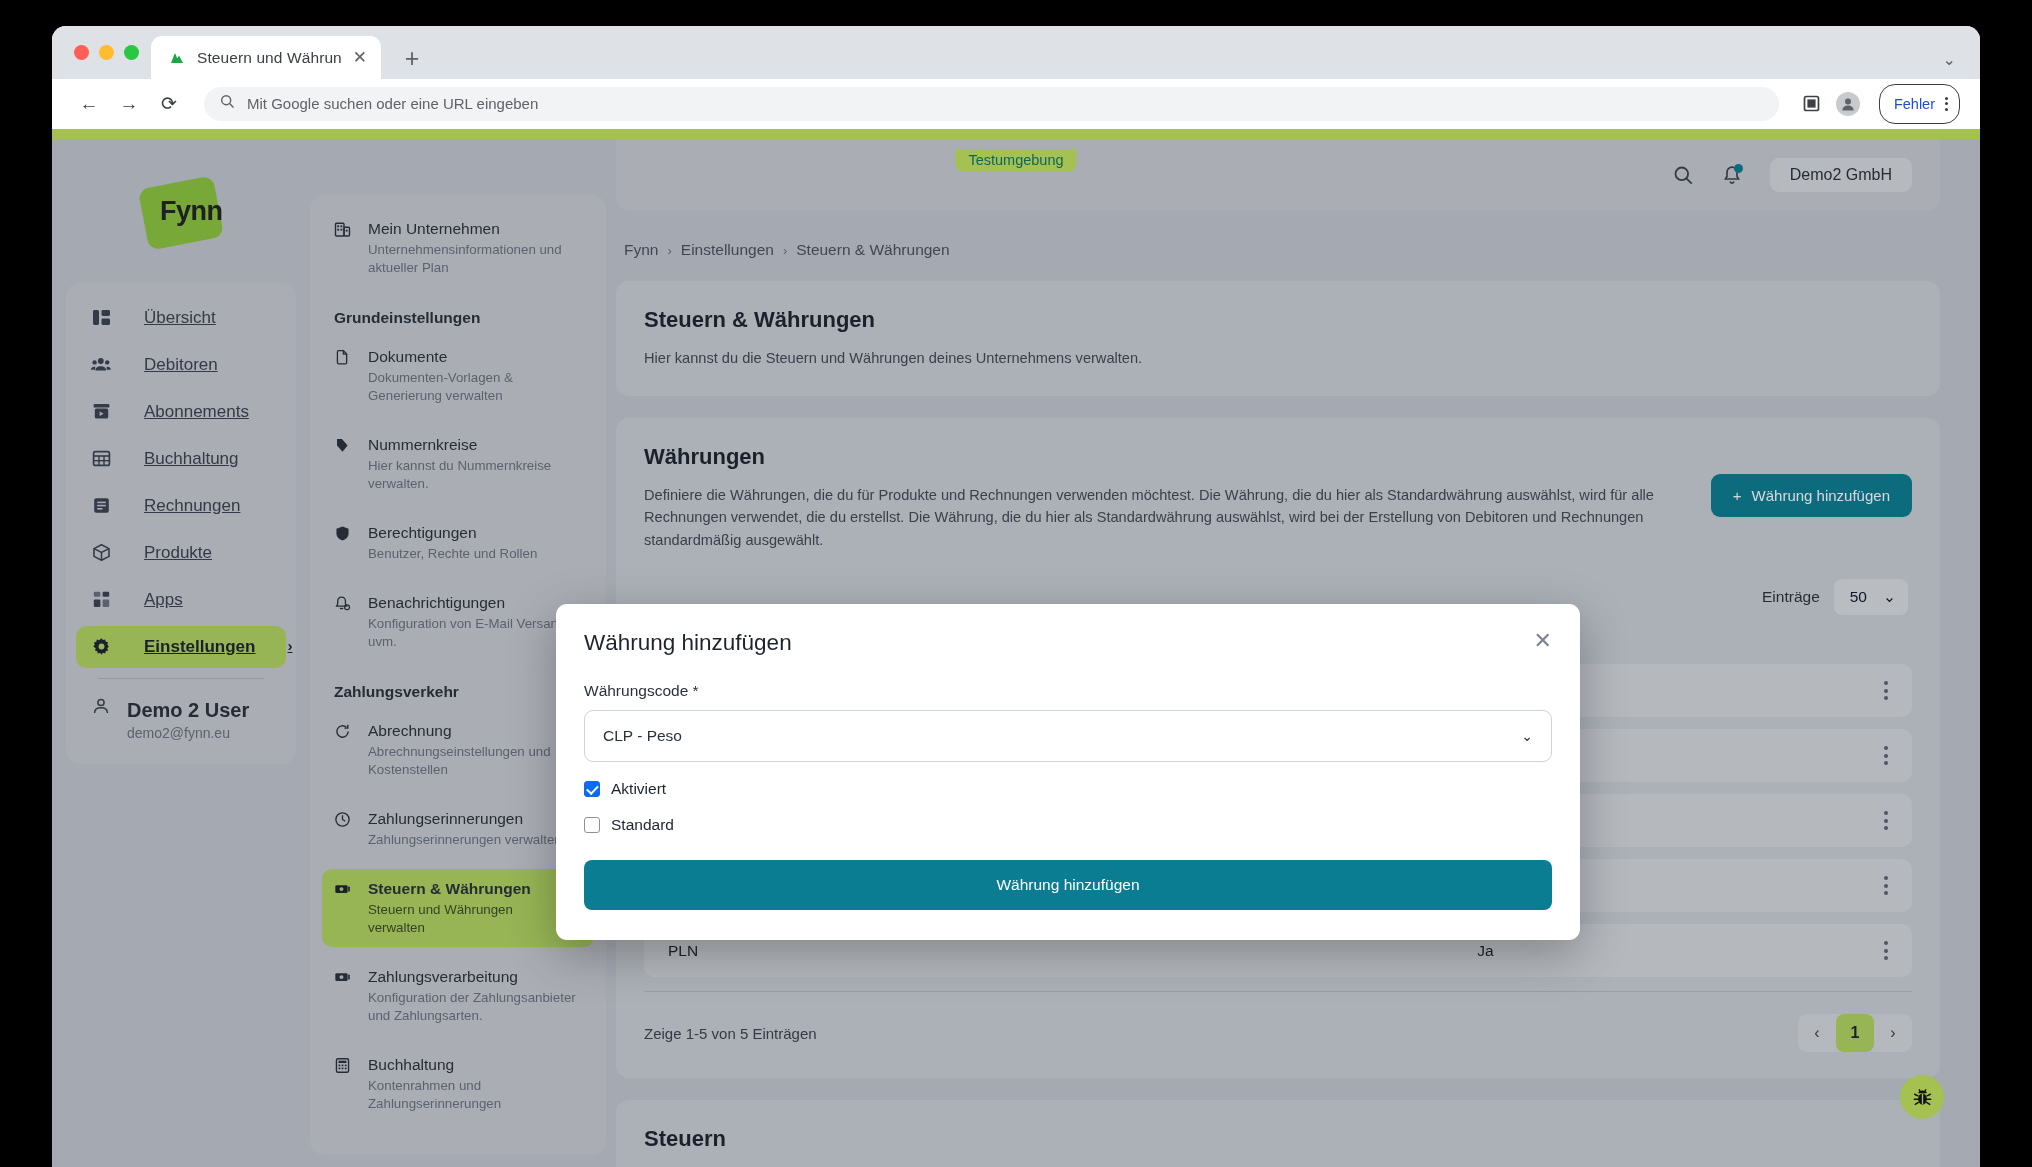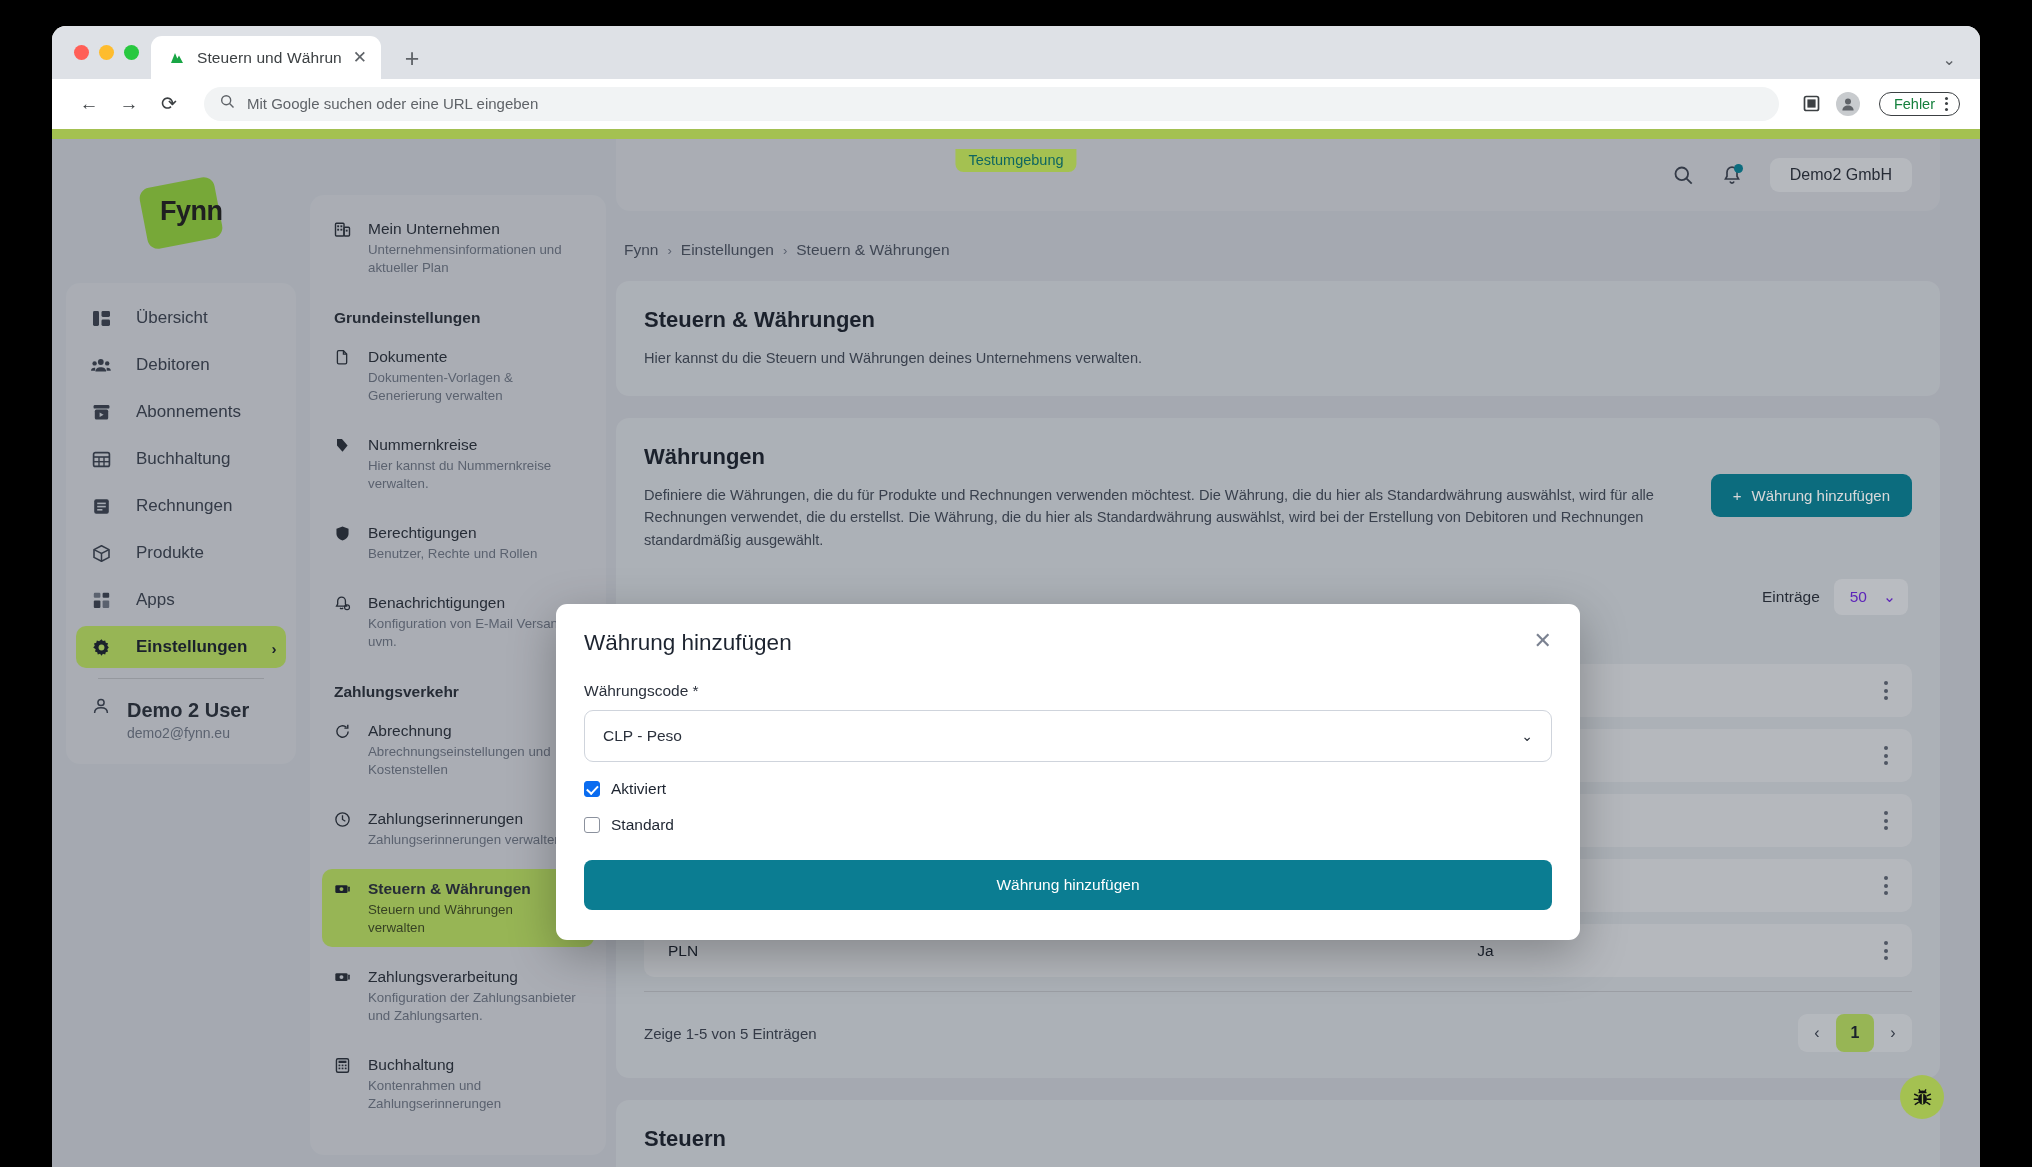--- a/index.html
+++ b/index.html
@@ -66,22 +66,22 @@
     margin-right: 12px;
   }
   .omnibox .ph { color: #5f6368; font-size: 15px; }
   .tb-icon { width: 30px; height: 30px; display:flex; align-items:center; justify-content:center; color:#3c4043;}
   .profile-circle {
     width: 24px; height: 24px; border-radius: 50%; background: #c8cbce;
     display:flex; align-items:center; justify-content:center;
   }
   .errpill {
     display: flex; align-items: center; gap: 10px;
-    border: 1.4px solid #3c4043; border-radius: 16px; height: 24px;
-    padding: 0 11px 0 14px; margin-left: 10px; font-size: 14.5px; color: #15803d;
+    border: 1.4px solid #3c4043; border-radius: 16px; height: 40px;
+    padding: 0 11px 0 14px; margin-left: 10px; font-size: 14.5px; color: #1d4ed8;
   }
   .kebab { display:flex; flex-direction:column; gap:2.5px; align-items:center;}
   .kebab i { width:3px; height:3px; background:#3c4043; border-radius:50%; display:block;}
 
   
   .app {
     position: relative; width: 1928px; height: 1038px;
     background: #c3c7cf;
     overflow: hidden;
   }
@@ -109,23 +109,23 @@
   }
   .logo span {
     transform: rotate(11deg); font-size: 27px; font-weight: bold; color: #222;
     position: relative; left: 10px; letter-spacing: -0.5px;
   }
   .navcard {
     background: rgba(255,255,255,0.10); border-radius: 14px; padding: 14px 10px 16px;
     margin-top: 14px;
   }
   .navitem {
-    display: flex; align-items: flex-end; gap: 24px;
+    display: flex; align-items: flex-start; gap: 32px;
     padding: 11px 14px; border-radius: 10px; margin-bottom: 5px;
-    color: #3b4250; font-size: 17px; position: relative;
+    color: #3b4250; font-size: 17px; position: relative; text-decoration: underline;
   }
   .navitem.active { background: #b2d561; color: #1d2430; font-weight: bold; }
   .navitem .chev { margin-left: auto; font-size: 15px; font-weight: bold; }
   .navicon { width: 22px; flex: 0 0 22px; display: flex; align-items: center; justify-content: center; }
   .navdivider { height: 1px; background: rgba(0,0,0,0.12); margin: 10px 22px; }
   .userrow { display: flex; align-items: flex-start; gap: 15px; padding: 8px 14px 6px; }
   .username { font-size: 20px; color: #2b313c; font-weight: bold; line-height: 1.35; }
   .usermail { font-size: 14px; color: #6a7180; }
 
   
@@ -188,21 +188,21 @@
   .btn-primary {
     background: #0b7d92; color: #fff; border: none; border-radius: 9px;
     padding: 13px 22px; font-size: 15px; display: inline-flex; align-items: center; gap: 10px;
     white-space: nowrap; flex: 0 0 auto; margin-top: 30px;
   }
 
   .tabletools { display: flex; align-items: center; justify-content: flex-end; gap: 14px; padding: 28px 4px 14px; }
   .tabletools .lbl { font-size: 15.5px; color: #2b313c; }
   .pagesel {
     background: rgba(255,255,255,0.30); border-radius: 8px; padding: 9px 12px 9px 16px;
-    font-size: 15.5px; color: #6d28d9; display: flex; align-items: center; gap: 16px;
+    font-size: 15.5px; color: #0f172a; display: flex; align-items: center; gap: 16px;
   }
   .thead { display: flex; padding: 6px 24px 14px; }
   .th { font-size: 13.5px; color: #555c6b; letter-spacing: .7px; }
   .th.c1 { flex: 0 0 52%; }
   .th.c2 { flex: 0 0 30%; text-align: center; }
   .th.c3 { flex: 1 1 auto; }
   .row {
     display: flex; align-items: center; background: rgba(255,255,255,0.20);
     border-radius: 10px; padding: 17px 24px; margin-bottom: 12px;
   }

